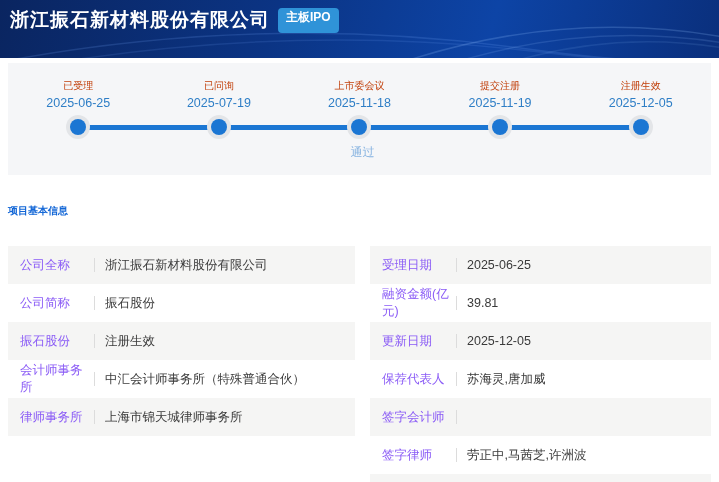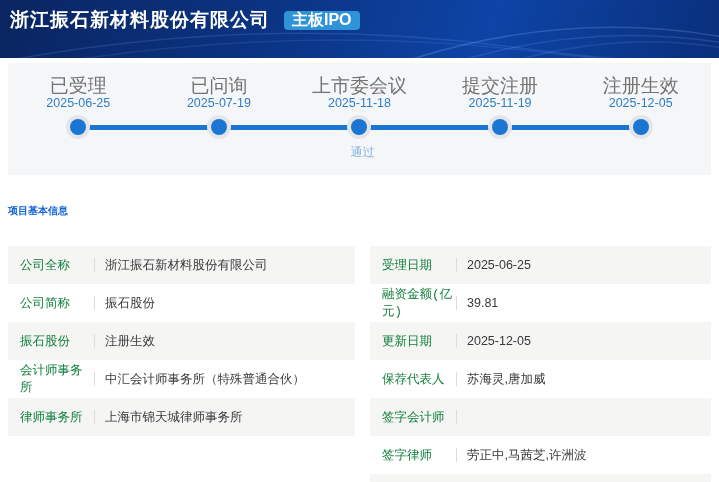--- a/index.html
+++ b/index.html
@@ -5,48 +5,48 @@
   * { margin:0; padding:0; box-sizing:border-box; }
   html,body { width:719px; height:482px; overflow:hidden; background:#ffffff;
     font-family:"Liberation Sans","DejaVu Sans",sans-serif; }
 
   
   .hdr { position:relative; width:719px; height:58px; overflow:hidden;
     background:linear-gradient(105deg,#0a2560 0%,#0b3484 38%,#0d44a6 68%,#0a2f7c 100%); }
   .hdr svg.waves { position:absolute; right:0; top:0; height:58px; width:719px; }
   .hdr-row { position:absolute; left:10px; top:7px; display:flex; align-items:center; gap:8px; }
   .hdr-title { color:#ffffff; font-size:19px; font-weight:bold; letter-spacing:1px; }
-  .hdr-badge { background:#2f93d8; color:#ffffff; font-size:16px; font-weight:bold;
-    padding:2px 8px 3px; border-radius:4px; line-height:14px;margin-left:6px; }
+  .hdr-badge { background:#2f93d8; color:#ffffff; font-size:12px; font-weight:bold;
+    padding:2px 8px 9px; border-radius:4px; line-height:14px; }
 
   
   .tl-card { position:absolute; left:8px; top:63px; width:703px; height:112px;
     background:#f5f6f8; }
   .tl-line { position:absolute; left:70px; right:66px; top:62px; height:5px;
     background:#1b76d3; border-radius:3px; z-index:1; }
   .tl-stages { position:relative; display:flex; padding-top:14px; z-index:2; }
   .tl-stage { flex:1; display:flex; flex-direction:column; align-items:center; }
-  .tl-label { color:#737373; font-size:19px; height:18px; line-height:18px; }
+  .tl-label { color:#c2410c; font-size:10px; height:18px; line-height:18px; }
   .tl-date  { color:#2e7ec6; font-size:12.5px; height:16px; line-height:16px; }
   .tl-dot { margin-top:8px; width:16px; height:16px; border-radius:50%;
     background:#1b76d3; box-shadow:0 0 0 4px #e3e5e8; }
   .tl-status { margin-top:10px; color:#85b2e0; font-size:12px; height:15px; line-height:15px;margin-left:6px; }
 
   
   .section-title { position:absolute; left:8px; top:204px; color:#1266d6;
     font-size:10px; font-weight:bold; }
 
   
   .info { position:absolute; left:8px; top:246px; width:703px; display:flex; gap:15px; }
   .info-col { display:flex; flex-direction:column; }
   .info-col.left  { width:347px; }
   .info-col.right { width:341px; }
   .info-row { height:38px; display:flex; align-items:center; padding-left:12px; }
   .info-row:nth-child(odd) { background:#f5f5f4; }
-  .info-label { width:74px; color:#15803d; font-size:12.5px; flex-shrink:0;font-family:Liberation Mono, monospace; }
+  .info-label { width:74px; color:#8b5cf6; font-size:12.5px; flex-shrink:0; }
   .info-div { width:1px; height:14px; background:#dcdcdc; flex-shrink:0; }
   .info-value { padding-left:10px; color:#3a3a3a; font-size:12.5px; white-space:nowrap; }
 </style>
 </head>
 <body>
 
 <div class="hdr">
   <svg class="waves" viewBox="0 0 719 58">
     <path d="M-40 70 Q 240 10 520 48 T 760 20" fill="none" stroke="rgba(120,170,255,0.18)" stroke-width="1.5"></path>
     <path d="M-40 80 Q 260 18 540 52 T 780 26" fill="none" stroke="rgba(120,170,255,0.14)" stroke-width="1.5"></path>

